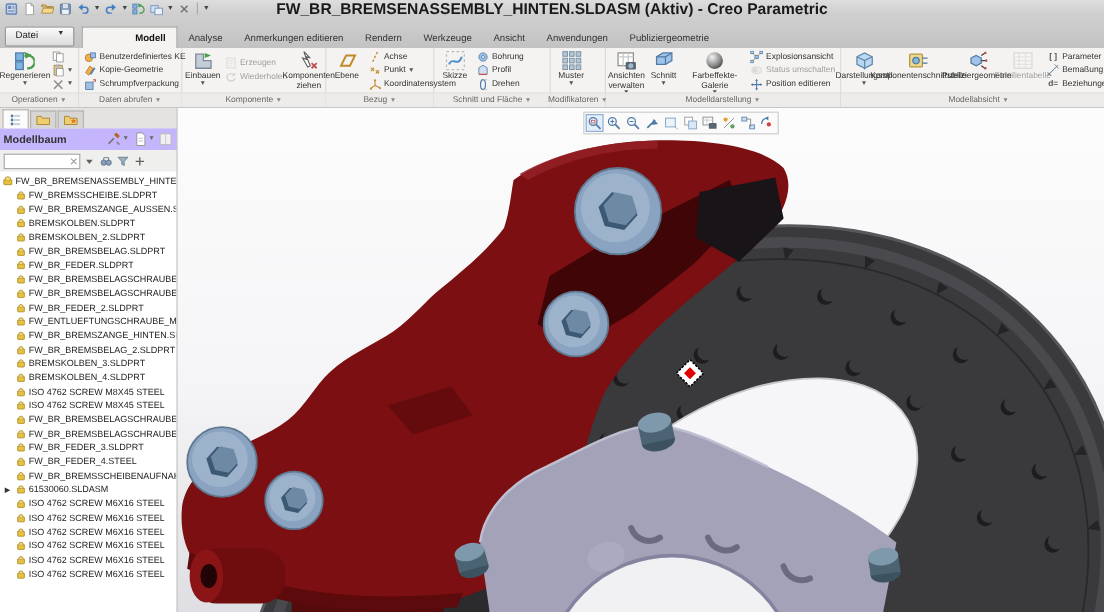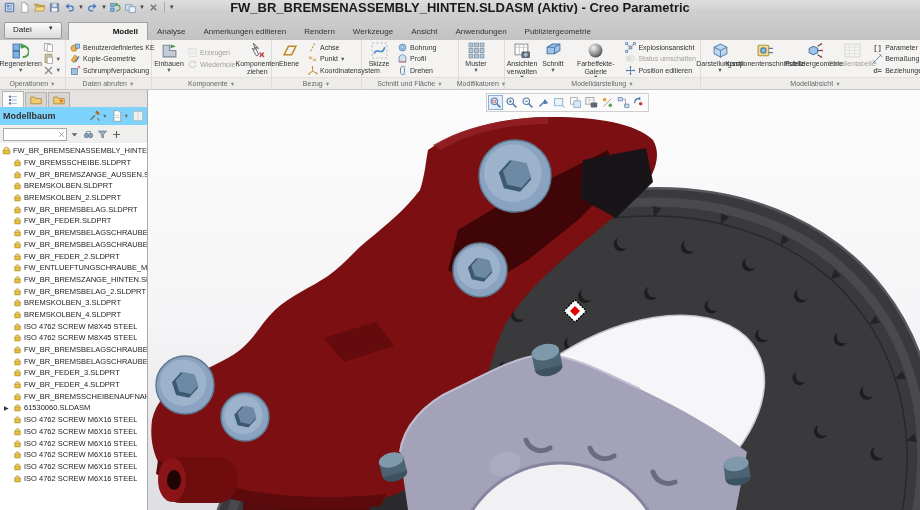--- a/index.html
+++ b/index.html
@@ -45,21 +45,21 @@
   .disabled { opacity:.45; }
   .txtic { font-size:7px; font-weight:bold; color:#555; width:11px; text-align:center; flex:none; }
 
   
   #leftpanel { position:absolute; left:0; top:90px; width:148px; height:420px; background:#efefed;
     border-right:1px solid #ababab; }
   #ptabs { height:17px; display:flex; align-items:flex-end; padding-left:2px; gap:1px; background:#e4e3e1; }
   .ptab { width:22px; height:15px; display:flex; align-items:center; justify-content:center;
     background:#d7d6d4; border:1px solid #b5b4b2; border-bottom:none; }
   .ptab.active { background:#fbfbfa; height:16px; }
-  #ptree-header { height:18px; display:flex; align-items:center; padding:0 3px; background:#7dd3fc; }
+  #ptree-header { height:18px; display:flex; align-items:center; padding:0 3px; background:#c4b5fd; }
   #ptree-header .htitle { font-size:9px; font-weight:bold; color:#333; margin-right:auto; }
   .hic { display:flex; align-items:center; gap:1px; margin-left:3px; }
   .hic .dd { font-size:5.5px; color:#666; }
   #searchrow { height:18px; display:flex; align-items:center; padding:0 3px; gap:2px; background:#efefed; }
   #searchbox { width:64px; height:13px; background:#fff; border:1px solid #a8a8a8; display:flex; align-items:center; }
   #searchbox input { flex:1; width:40px; border:none; outline:none; font-size:8px; padding-left:2px; background:transparent; }
   #tree { background:#fff; height:367px; overflow:hidden; padding-top:2px; }
   .trow { height:11.7px; display:flex; align-items:center; gap:2px; padding-left:13px; position:relative; }
   .trow.root { padding-left:2px; }
   .trow .tarrow { position:absolute; left:4px; font-size:6px; color:#333; }
@@ -730,21 +730,21 @@
           <path d="M3 7h10v6a1 1 0 0 1-1 1H4a1 1 0 0 1-1-1z" fill="#e8c23c" stroke="#97791a"></path>
           <path d="M5 7V4.5L8 3l3 1.5V7" fill="#f2d873" stroke="#97791a"></path>
         </svg>
         <span class="tlabel">FW_BR_FEDER_3.SLDPRT</span>
       </div>
       <div class="trow">
         <svg class="icon" width="9" height="9" viewBox="0 0 16 16">
           <path d="M3 7h10v6a1 1 0 0 1-1 1H4a1 1 0 0 1-1-1z" fill="#e8c23c" stroke="#97791a"></path>
           <path d="M5 7V4.5L8 3l3 1.5V7" fill="#f2d873" stroke="#97791a"></path>
         </svg>
-        <span class="tlabel">FW_BR_FEDER_4.SLDPRT</span>
+        <span class="tlabel">FW_BR_FEDER_4.STEEL</span>
       </div>
       <div class="trow">
         <svg class="icon" width="9" height="9" viewBox="0 0 16 16">
           <path d="M3 7h10v6a1 1 0 0 1-1 1H4a1 1 0 0 1-1-1z" fill="#e8c23c" stroke="#97791a"></path>
           <path d="M5 7V4.5L8 3l3 1.5V7" fill="#f2d873" stroke="#97791a"></path>
         </svg>
         <span class="tlabel">FW_BR_BREMSSCHEIBENAUFNAH</span>
       </div>
       <div class="trow">
         <span class="tarrow">▶</span>

